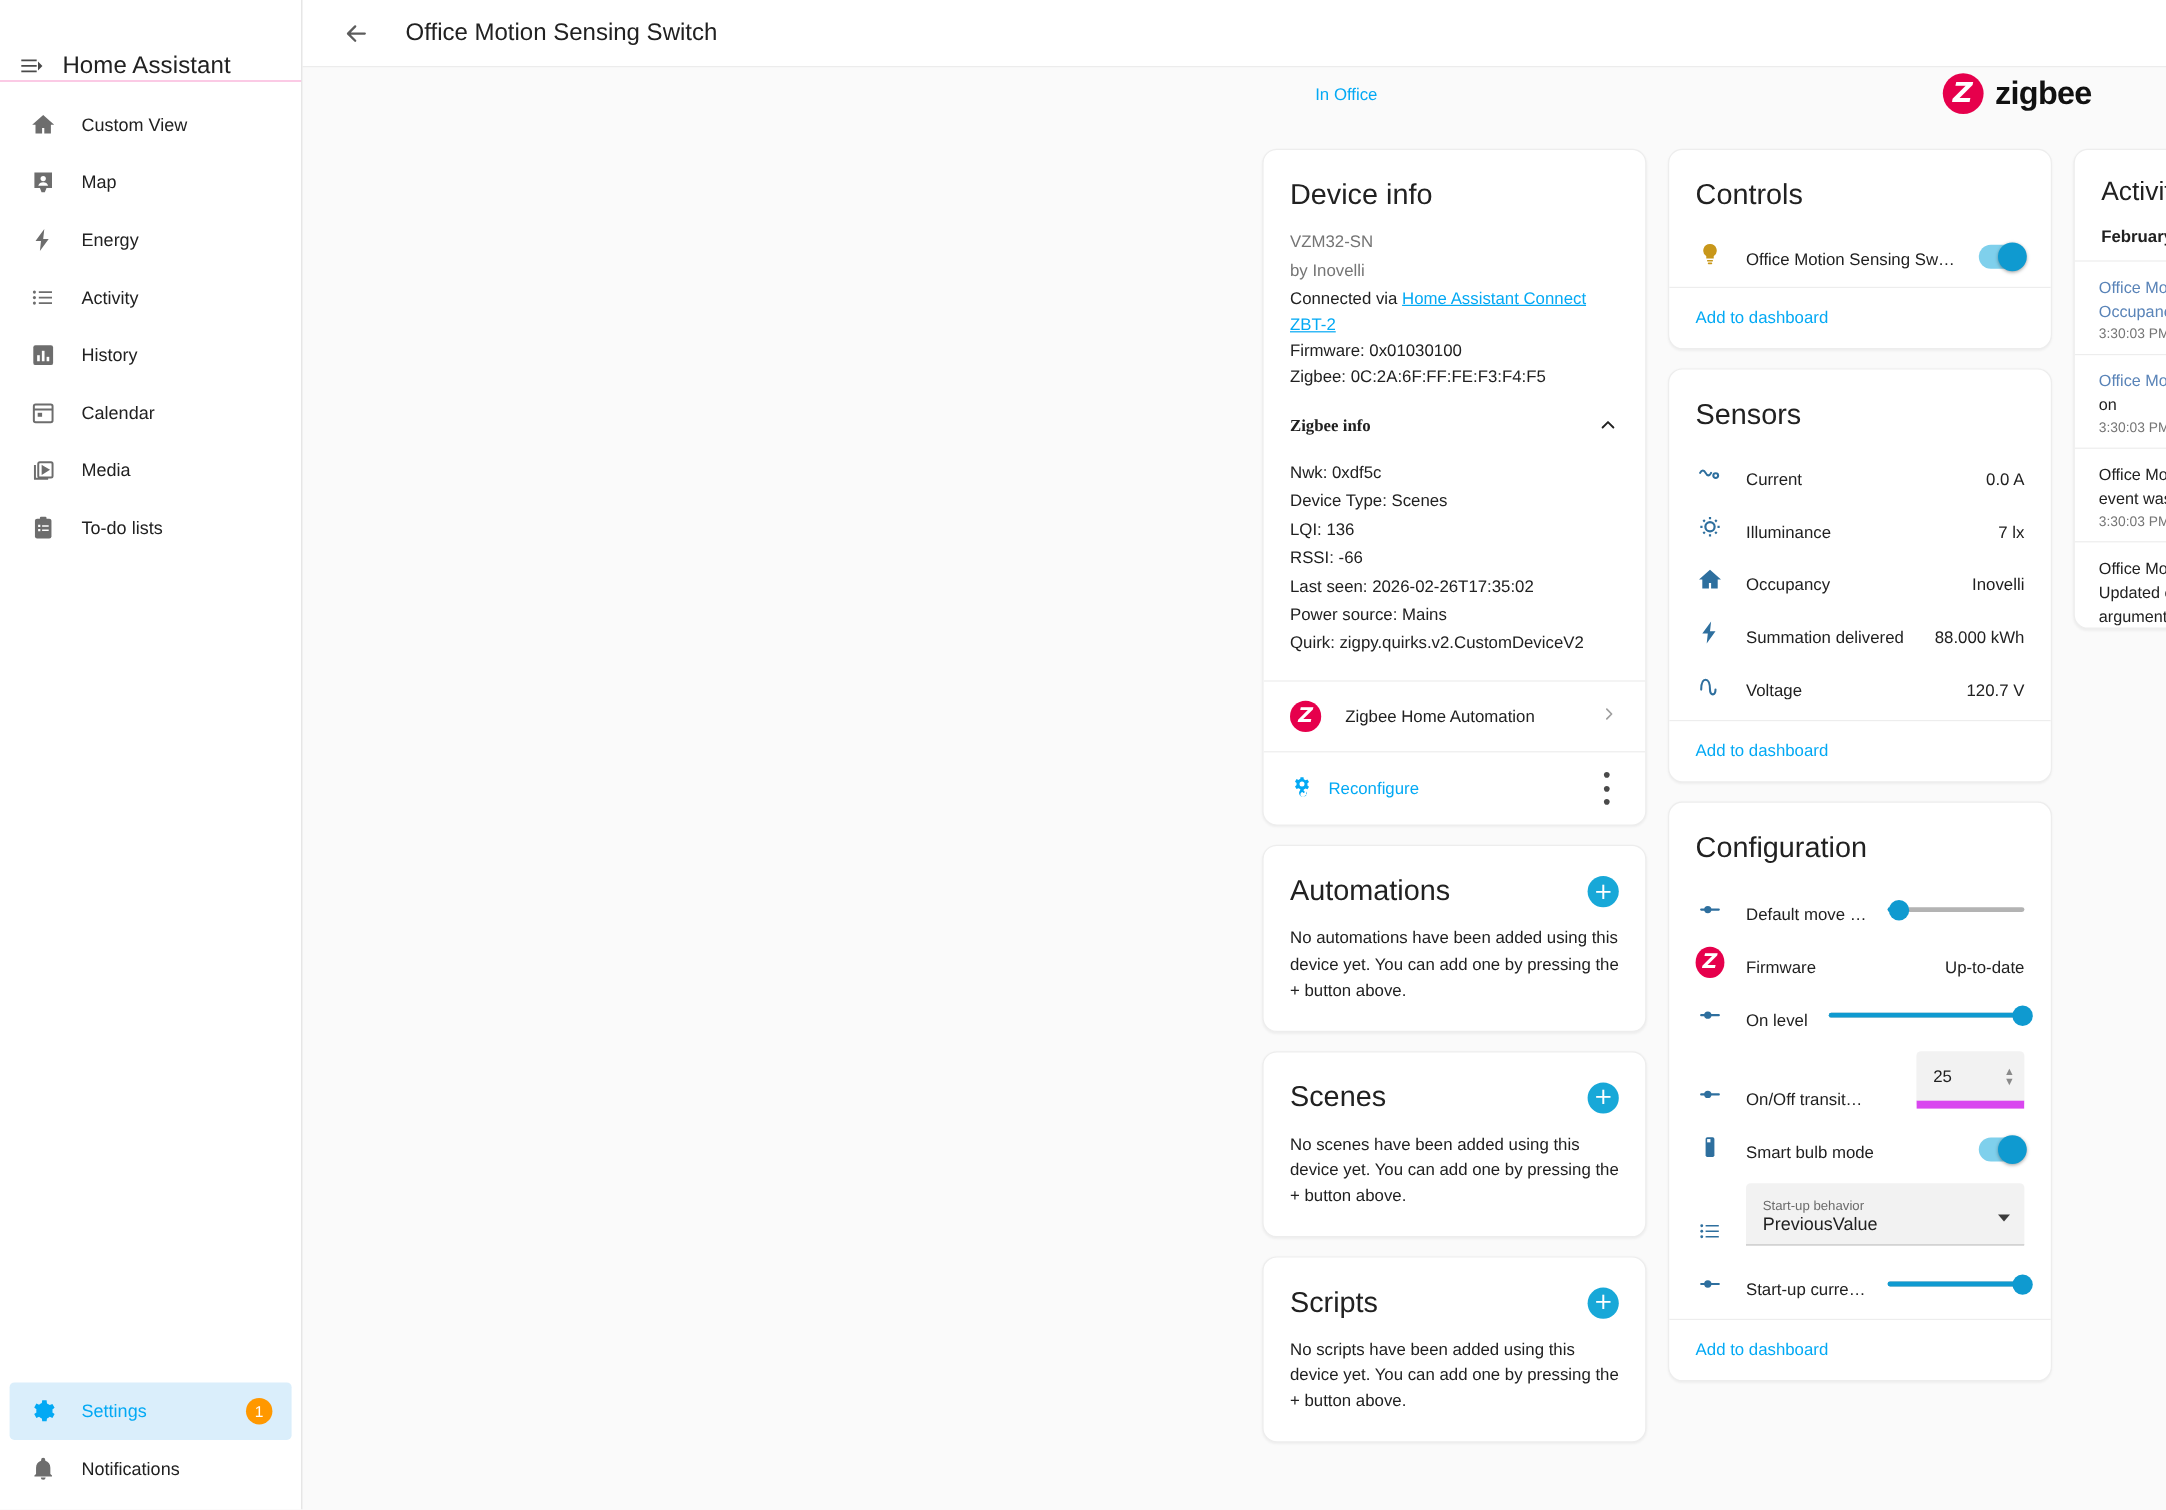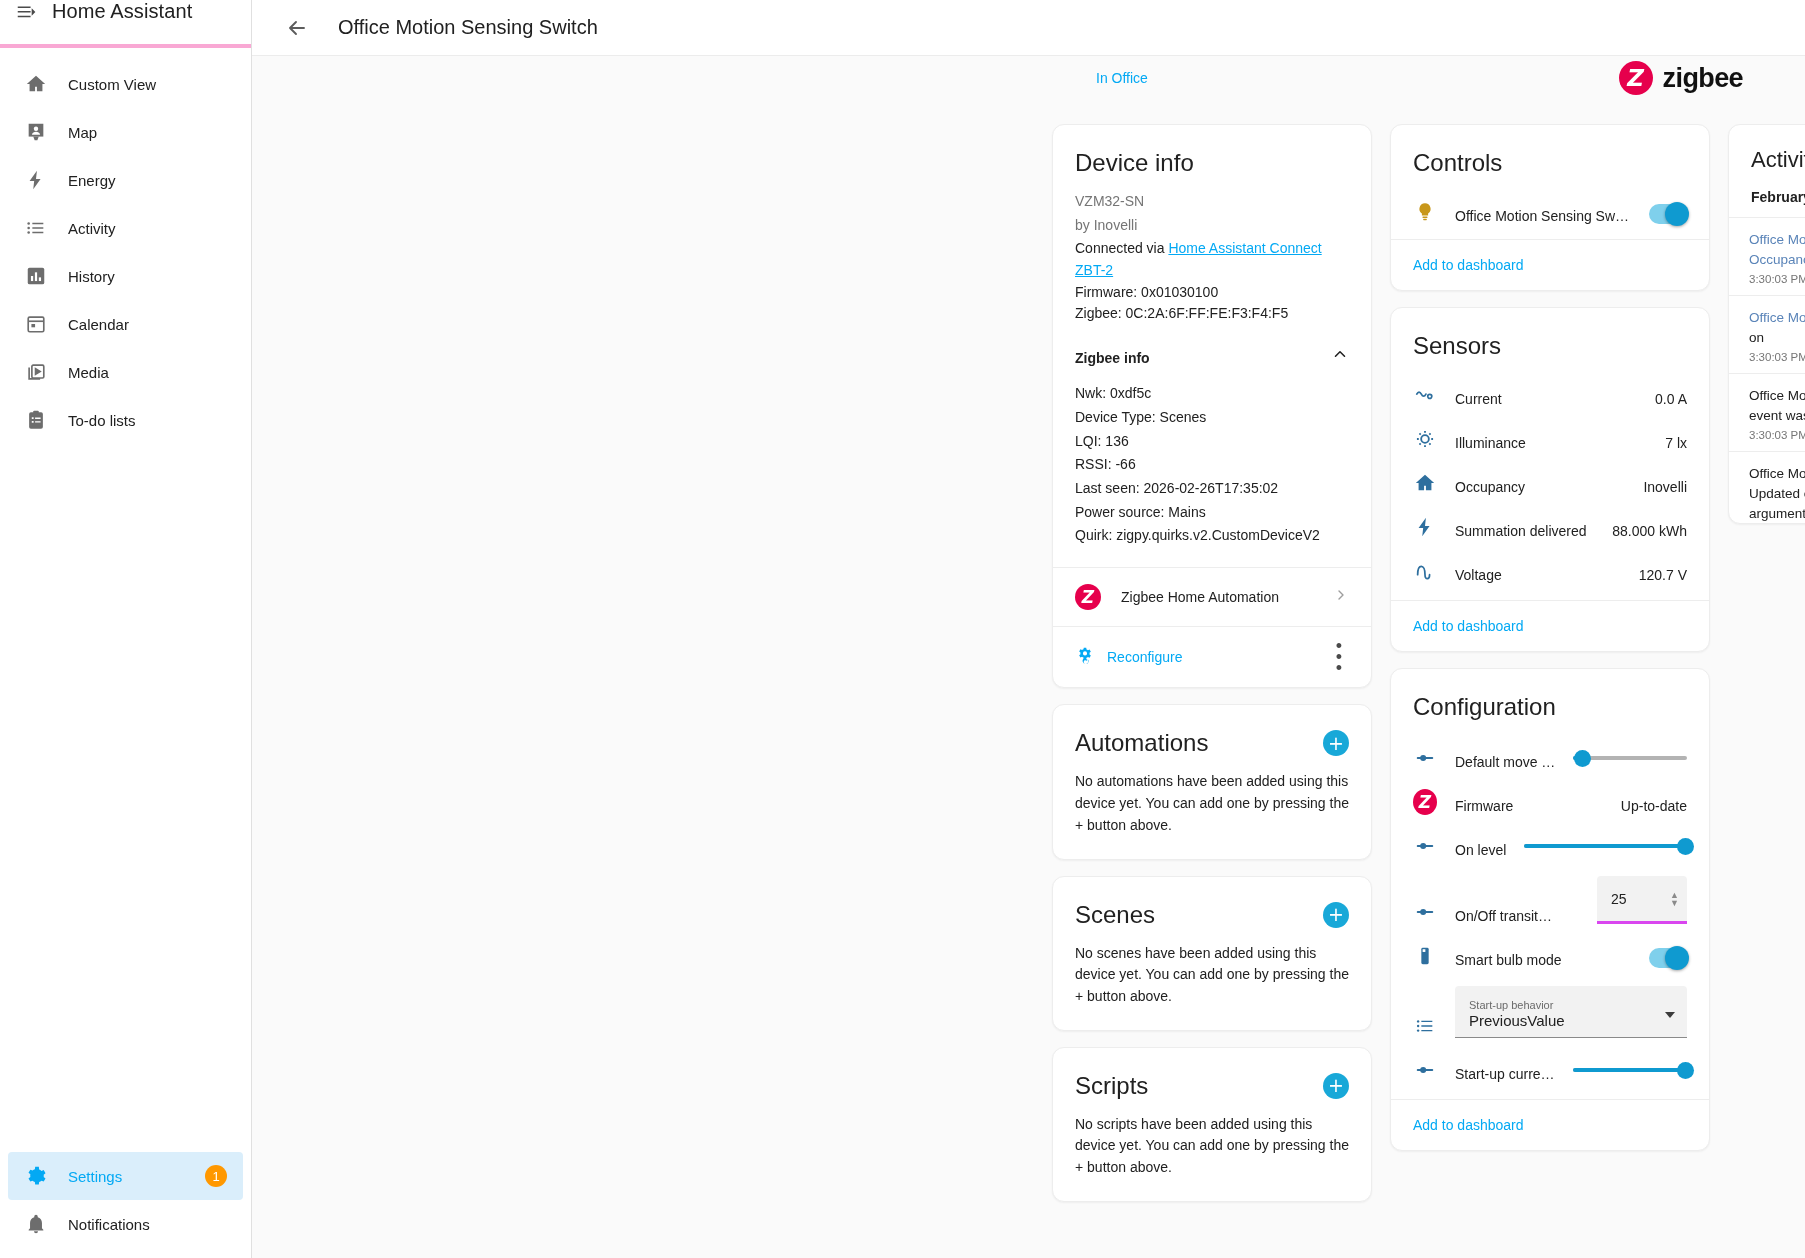--- a/index.html
+++ b/index.html
@@ -15,23 +15,23 @@
   
   .sidebar {
     width: 252px; height: 100%;
     background: #fff;
     border-right: 1px solid #e0e0e0;
     display: flex; flex-direction: column;
     flex: 0 0 252px;
     position: relative;
   }
   .sb-header {
-    height: 48px; display: flex; align-items: flex-start;
+    height: 68px; display: flex; align-items: flex-end;
     padding: 0 14px; gap: 14px;
-    border-bottom: 4px solid #f9a8d4;
+    border-bottom: 1px solid #f9a8d4;
   }
   .sb-title { font-size: 20px; color: #212121; letter-spacing: .1px; }
   .sb-nav { padding-top: 12px; display: flex; flex-direction: column; }
   .sb-item {
     height: 48px; display: flex; align-items: center;
     gap: 20px; padding: 0 16px; margin: 0 8px;
     border-radius: 4px; cursor: pointer;
     color: #212121; font-size: 15px;
   }
   .sb-item .ic { width: 24px; height: 24px; display: flex; align-items: center; justify-content: center; color: #6d6d6d; }
@@ -95,22 +95,22 @@
     align-items: center; justify-content: center; cursor: pointer;
     font-family: "DejaVu Sans", sans-serif;
   }
 
   .dim { color: #757575; }
   .di-line { margin-bottom: 2px; }
   .di-gap { }
   a.link { color: #03a9f4; text-decoration: underline; cursor: pointer; }
 
   .zigbee-info-head {
-    display: flex; align-items: flex-end; justify-content: space-between;
-    font-weight: bold; margin-top: 20px; cursor: pointer;
+    display: flex; align-items: flex-start; justify-content: space-between;
+    font-weight: bold; margin-top: 20px; cursor: pointer; font-family: Liberation Serif, serif;
   }
   .chev { color: #212121; font-size: 13px; }
 
   .via-row {
     display: flex; align-items: center; gap: 20px;
     padding: 16px 22px; border-top: 1px solid #ededed; margin-top: 20px;
     cursor: pointer;
   }
   .via-row .zb-mark { width: 26px; height: 26px; font-size: 17px; }
   .via-name { flex: 1; font-size: 14px; }
@@ -143,21 +143,21 @@
     border-radius: 50%; background: #0f9ad0; box-shadow: 0 1px 3px rgba(0,0,0,.35);
   }
 
   .slider { flex: 1; height: 24px; display: flex; align-items: center; position: relative; min-width: 80px; }
   .track { position: absolute; left: 0; right: 0; height: 4px; border-radius: 2px; background: #b3b3b3; }
   .fill { position: absolute; left: 0; height: 4px; border-radius: 2px; background: #0f9ad0; }
   .thumb { position: absolute; width: 17px; height: 17px; border-radius: 50%; background: #0f9ad0; }
 
   .num-input {
     width: 90px; height: 48px; background: #f2f2f2;
-    border-bottom: 3px solid #d946ef; border-radius: 4px 4px 0 0;
+    border-bottom: 7px solid #d946ef; border-radius: 4px 4px 0 0;
     display: flex; align-items: center; padding: 0 8px 0 14px; gap: 6px;
     cursor: text;
   }
   .num-input .nv { flex: 1; font-size: 14px; }
   .spin { display: flex; flex-direction: column; align-items: center; color: #8a8a8a; font-size: 9px; line-height: 8px; cursor: pointer; }
 
   .select-field {
     flex: 1; height: 52px; background: #f2f2f2; border-bottom: 1px solid #8a8a8a;
     border-radius: 4px 4px 0 0; padding: 7px 12px 0 14px;
     display: flex; align-items: center; cursor: pointer;

